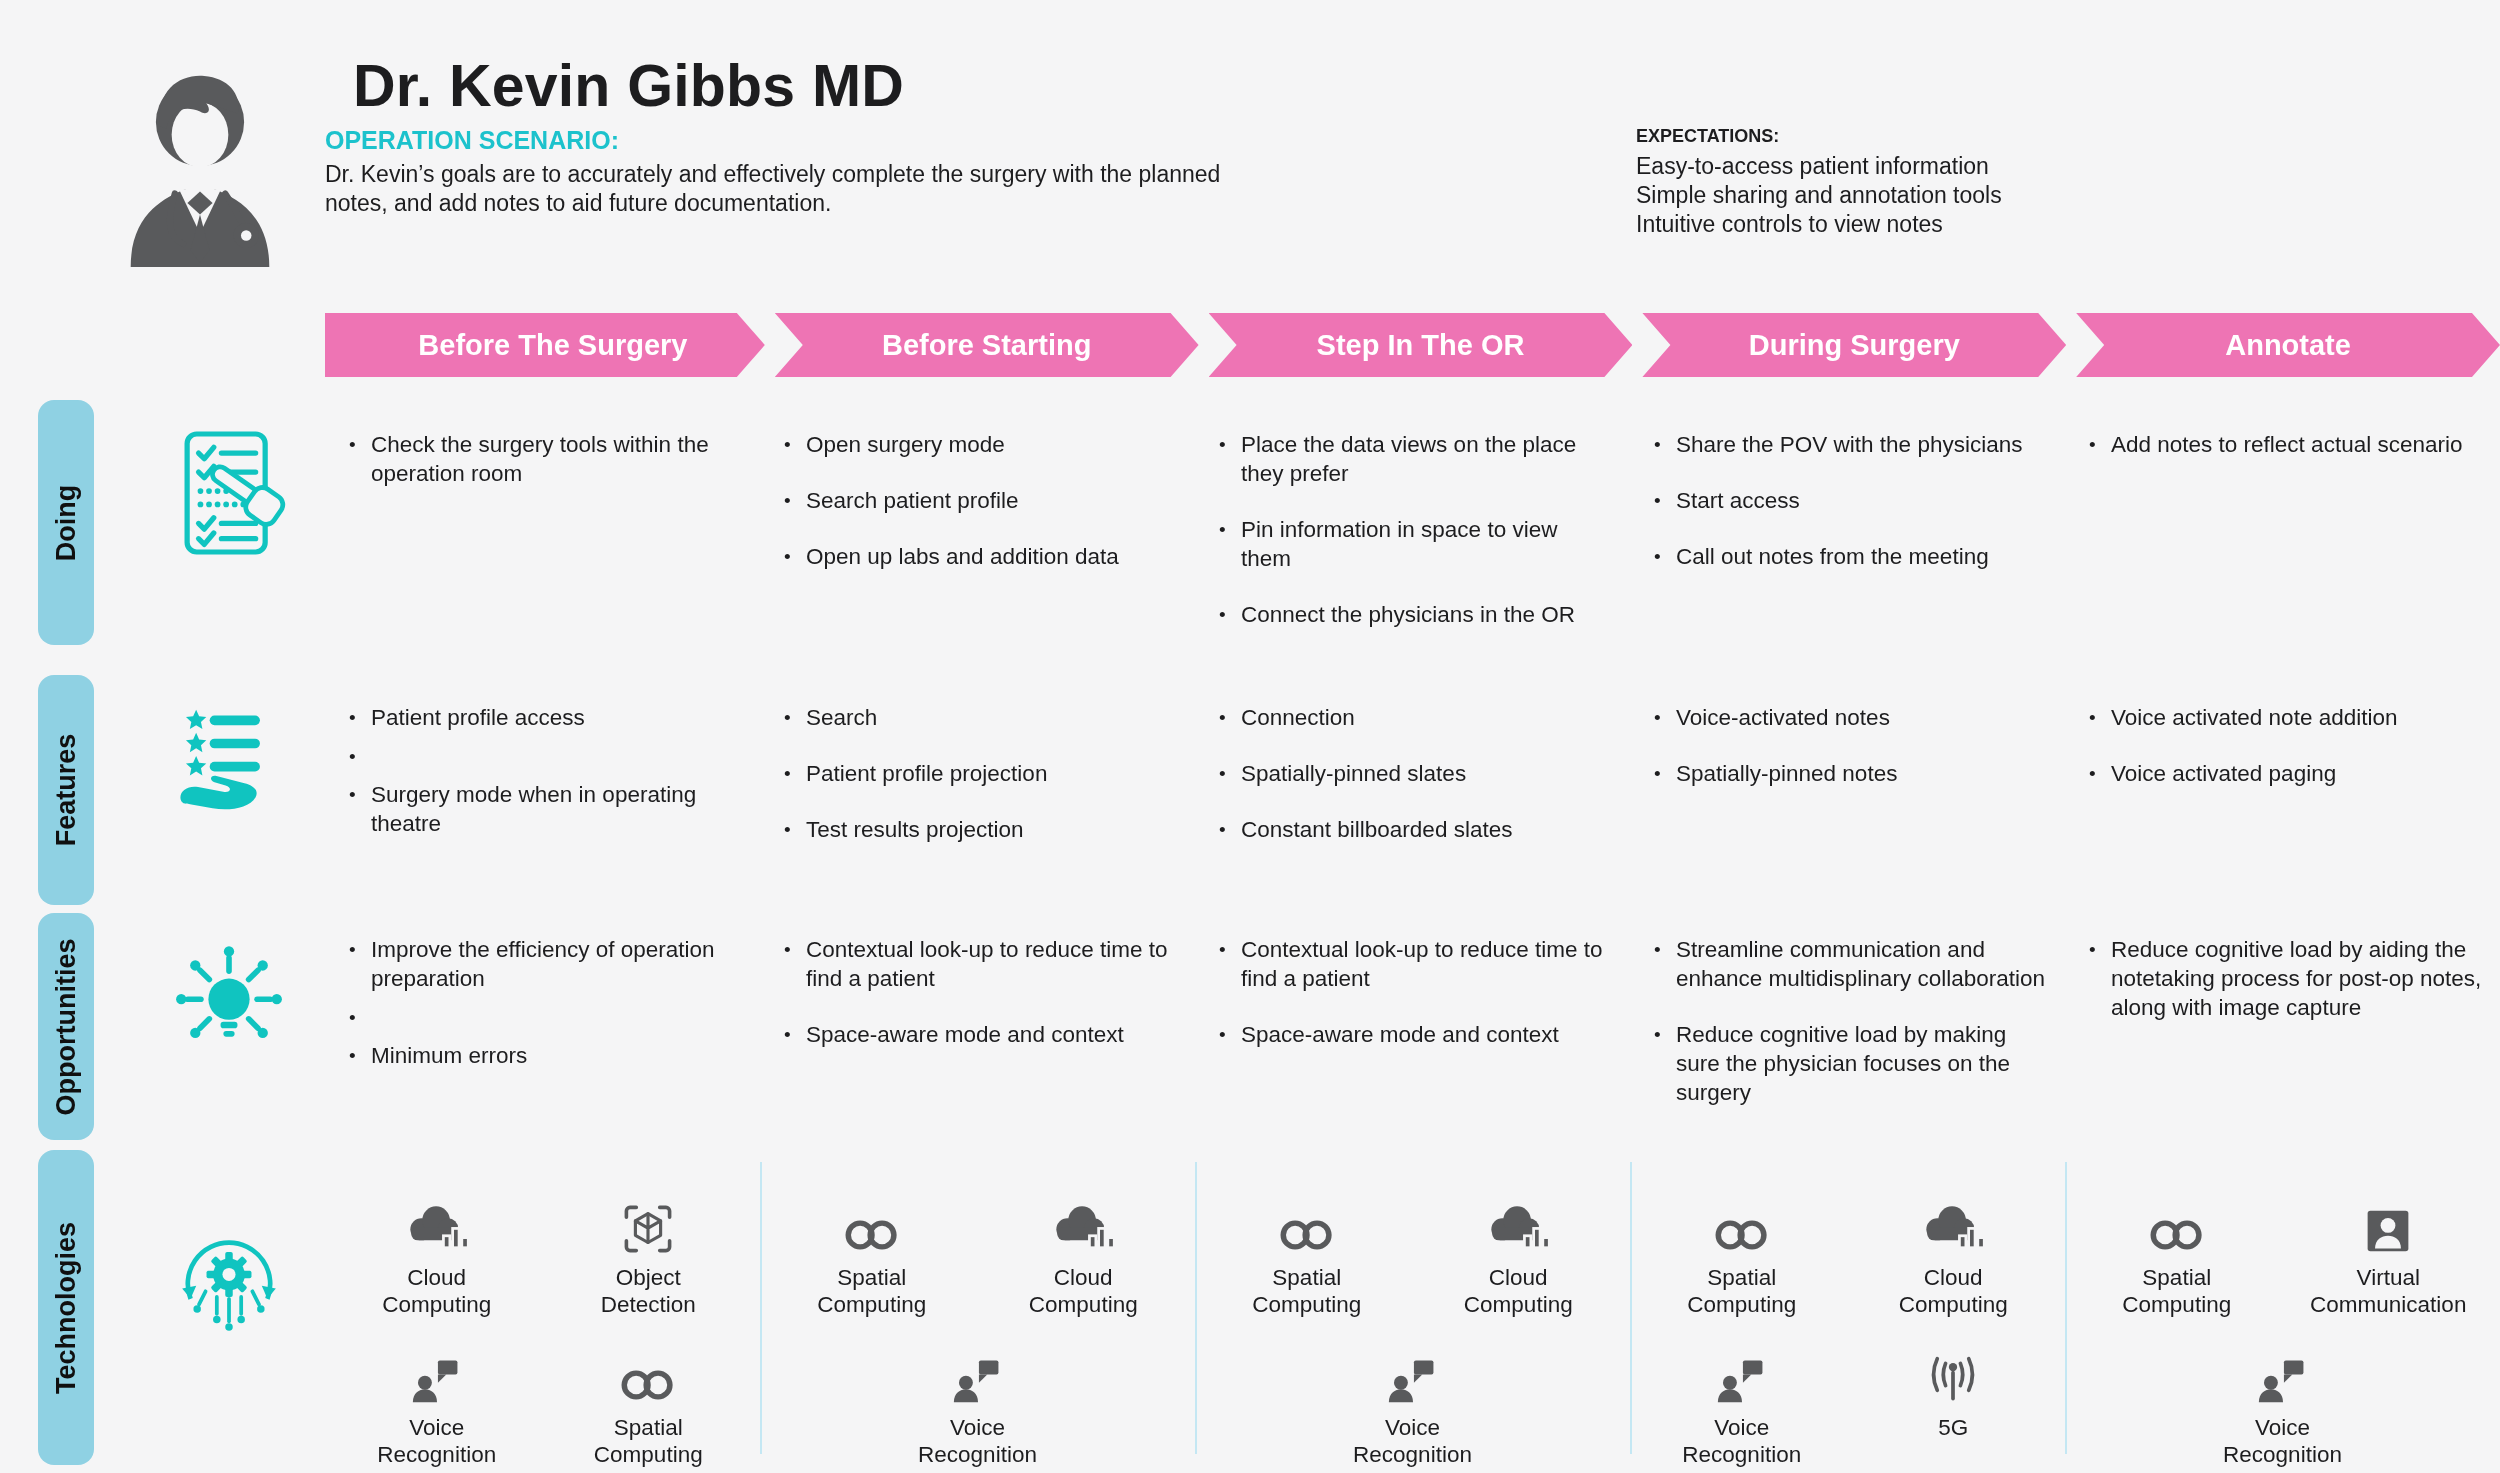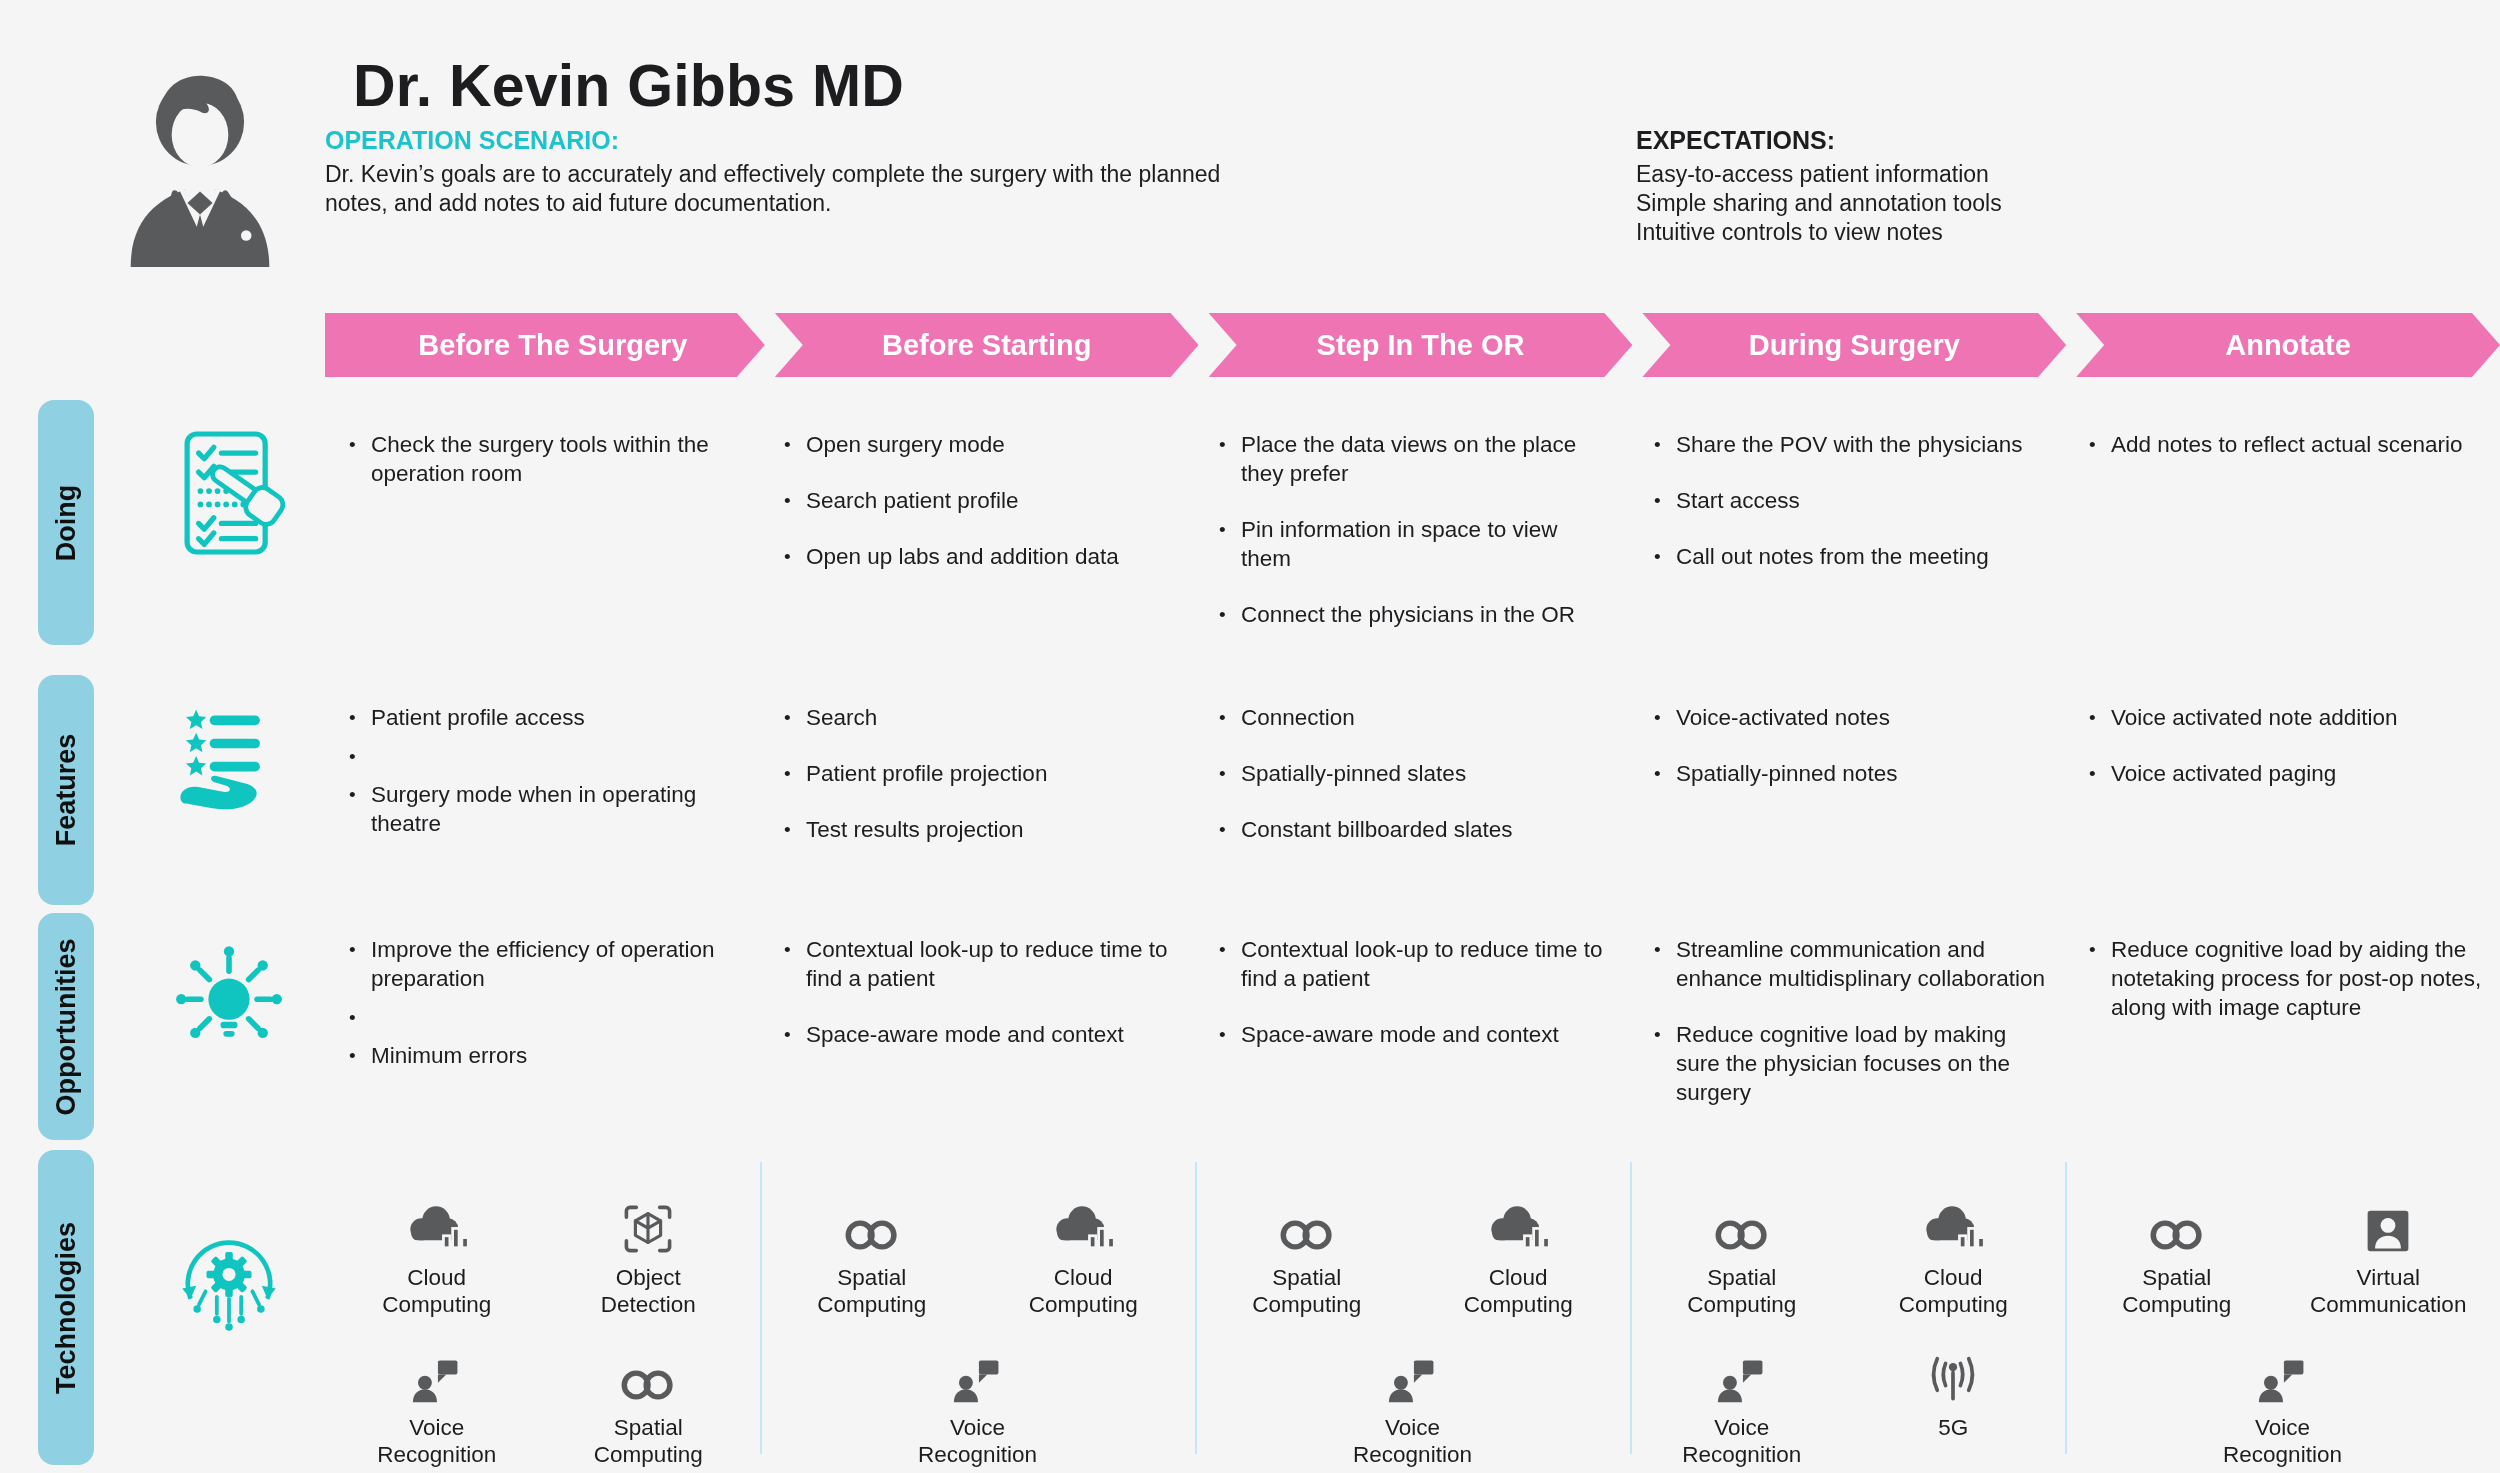--- a/index.html
+++ b/index.html
@@ -6,21 +6,21 @@
   html,body{margin:0;padding:0;}
   body{background:var(--background,#f5f5f6);font-family:"Liberation Sans","DejaVu Sans",sans-serif;color:var(--text,#1d1d1f);}
   #canvas{position:relative;width:2500px;height:1473px;background:var(--background,#f5f5f6);overflow:hidden;}
 
   
   .avatar{position:absolute;left:116px;top:56px;width:168px;height:212px;}
   .persona-name{position:absolute;left:325px;top:52px;font-size:59px;font-weight:bold;letter-spacing:.2px;margin-left:28px;}
   .scenario-label{position:absolute;left:325px;top:126px;font-size:25px;font-weight:bold;color:var(--accent-teal,#1cc2cc);}
   .scenario-text{position:absolute;left:325px;top:160px;width:945px;font-size:23px;line-height:29px;}
   .expectations{position:absolute;left:1636px;top:126px;}
-  .expectations-label{font-size:25px;font-weight:bold;margin-bottom:5px;}
+  .expectations-label{font-size:18px;font-weight:bold;margin-bottom:5px;}
   .expectation-line{font-size:23px;line-height:29px;}
 
   
   .stages{position:absolute;left:325px;right:0;top:313px;height:64px;display:flex;}
   .stage{flex:1;display:flex;align-items:center;justify-content:center;background:var(--banner-pink,#ee74b4);
          color:#fff;font-size:29px;font-weight:bold;
          clip-path:polygon(28px 50%,0 0,calc(100% - 28px) 0,100% 50%,calc(100% - 28px) 100%,0 100%);}
   .stage.first{clip-path:polygon(0 0,calc(100% - 28px) 0,100% 50%,calc(100% - 28px) 100%,0 100%);padding-left:16px;}
   .stage + .stage{margin-left:10px;}
 

